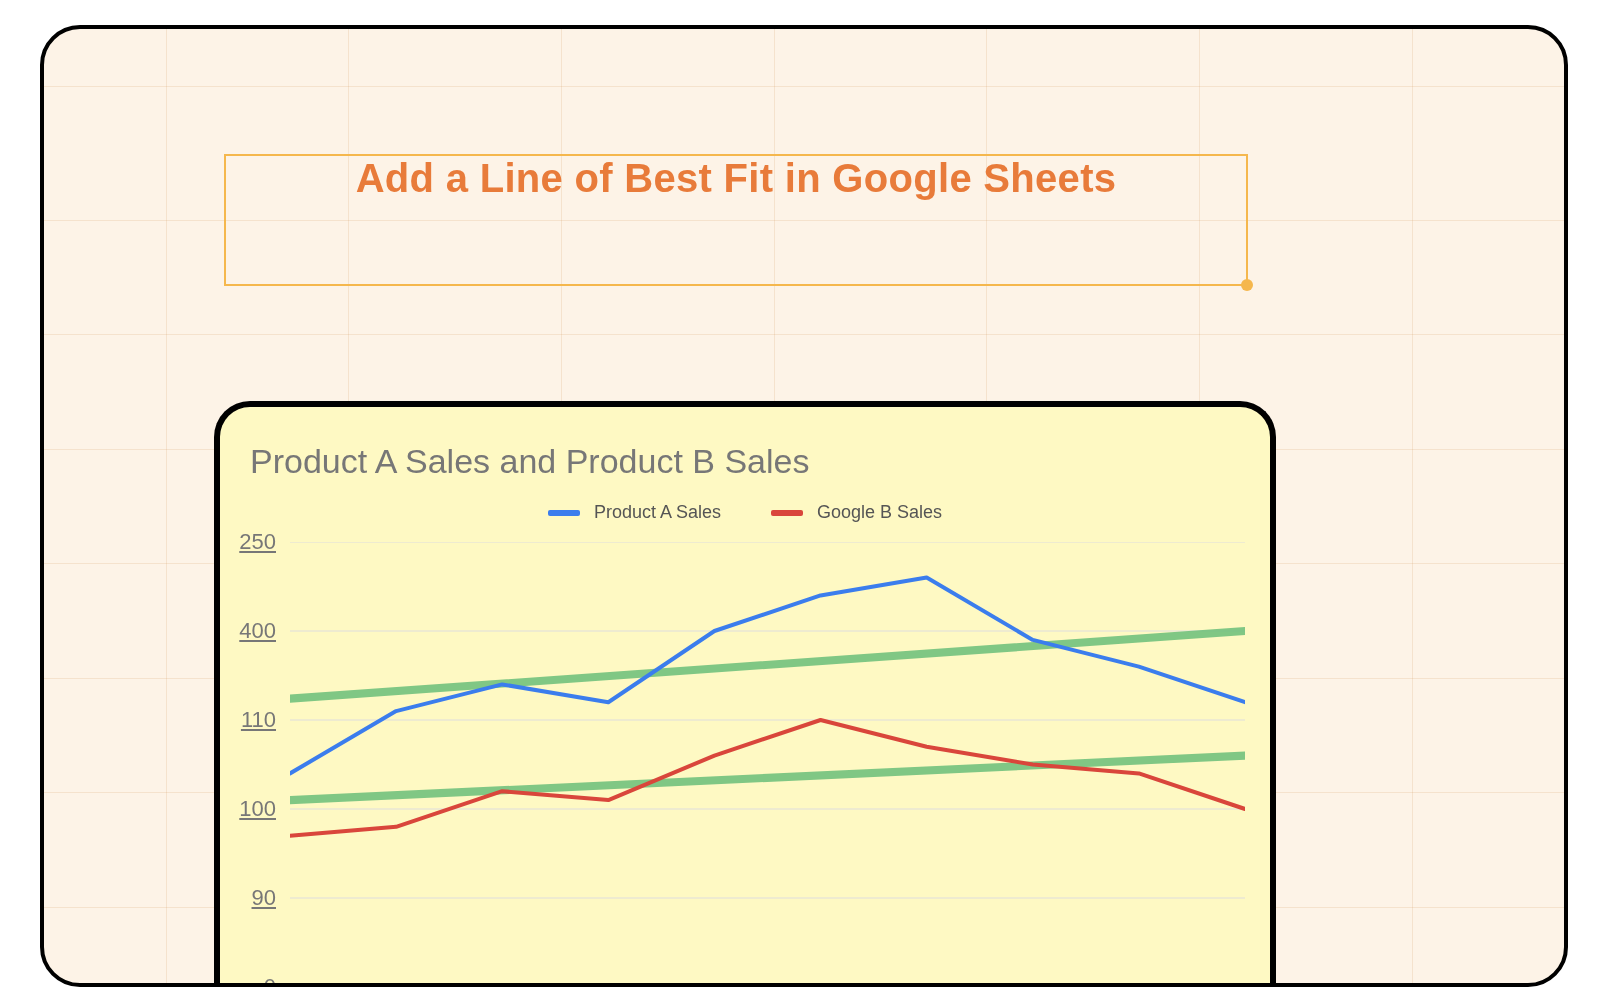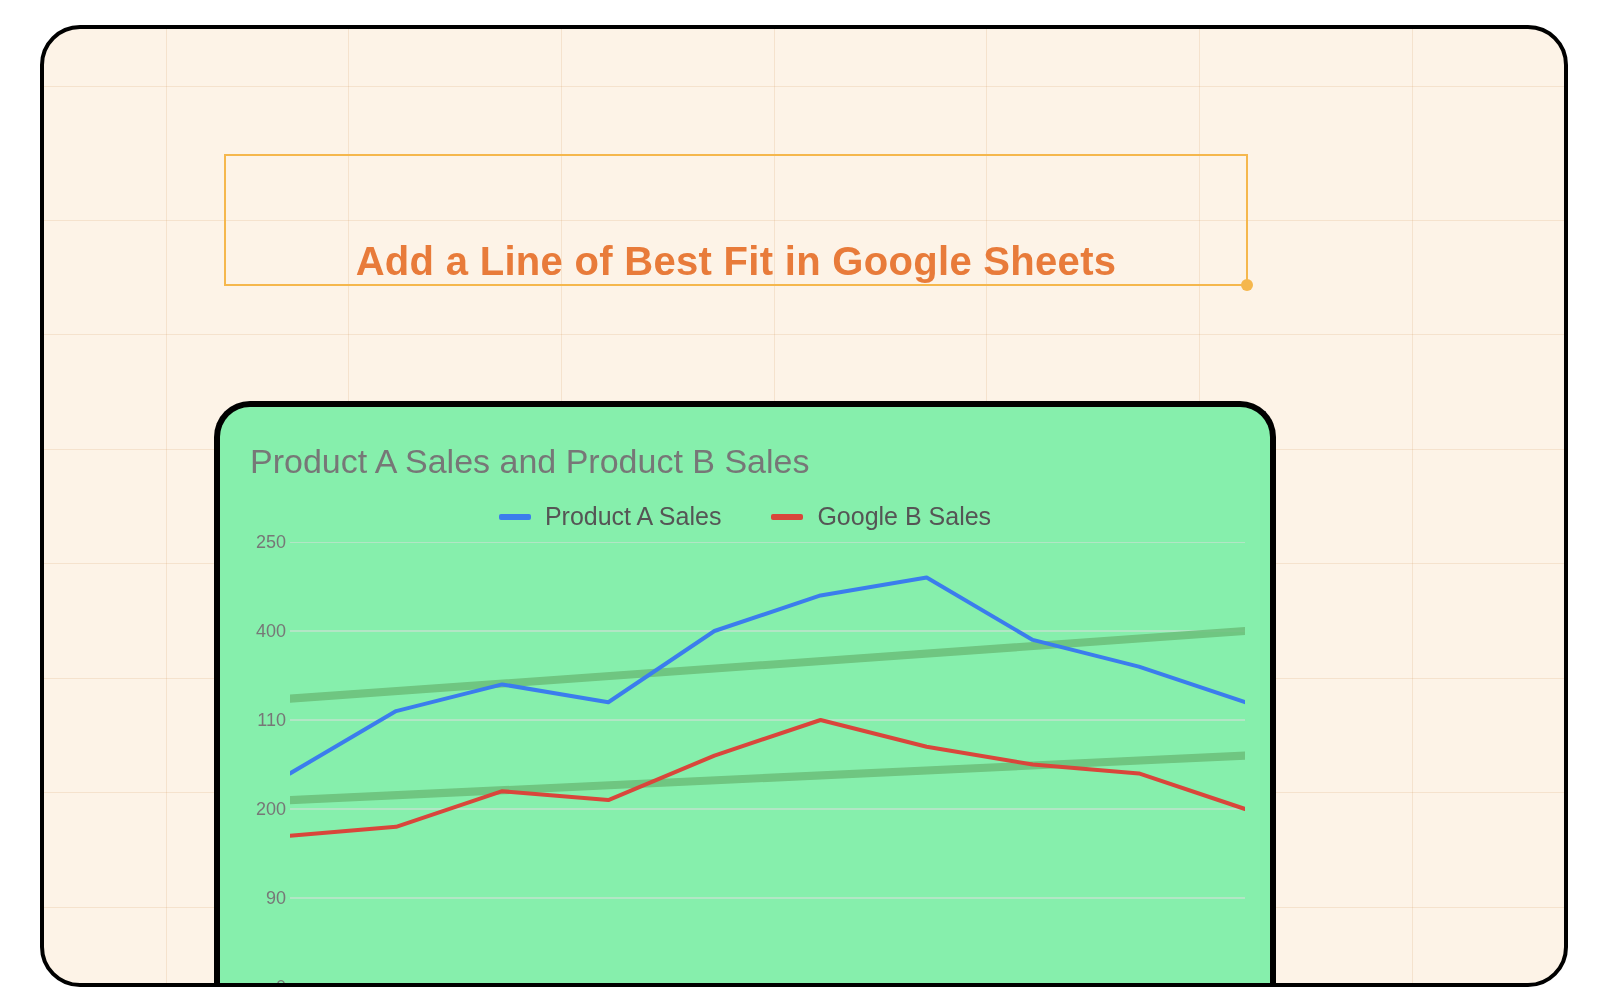--- a/index.html
+++ b/index.html
@@ -2,33 +2,33 @@
 <html><head>
 <meta charset="utf-8">
 <style>
   html,body{margin:0;padding:0;width:1600px;height:1004px;background:#fff;font-family:Arial,Helvetica,sans-serif;}
   .stage{position:relative;width:1600px;height:1004px;padding:25px 40px;box-sizing:border-box;}
   .outer-card{position:relative;width:1520px;height:954px;margin:0 auto;background:#fdf3e7;border:4px solid #000;border-radius:40px;overflow:hidden;}
   .gridlines{position:absolute;inset:0;pointer-events:none;}
   .gridlines .vline{position:absolute;top:0;bottom:0;width:1px;background:rgba(210,150,90,0.18);}
   .gridlines .hline{position:absolute;left:0;right:0;height:1px;background:rgba(210,150,90,0.18);}
 
-  .title-box{position:absolute;left:180px;top:125px;width:1020px;height:128px;border:2px solid #f5b74d;background:rgba(255,255,255,0.0);display:flex;align-items:flex-end;justify-content:center;}
+  .title-box{position:absolute;left:180px;top:125px;width:1020px;height:128px;border:2px solid #f5b74d;background:rgba(255,255,255,0.0);display:flex;align-items:flex-start;justify-content:center;}
   .title-box .title-text{color:#e87b3a;font-weight:800;font-size:40px;letter-spacing:.3px;}
   .title-box .handle{position:absolute;right:-7px;bottom:-7px;width:12px;height:12px;border-radius:50%;background:#f5b74d;}
 
-  .chart-window{position:absolute;left:170px;top:372px;width:1050px;height:580px;background:#86efac;border:6px solid #000;border-radius:36px 36px 0 0;overflow:hidden;border-bottom:none;}
+  .chart-window{position:absolute;left:170px;top:372px;width:1050px;height:580px;background:#fef9c3;border:6px solid #000;border-radius:36px 36px 0 0;overflow:hidden;border-bottom:none;}
   .chart-inner{position:relative;width:100%;height:100%;}
   .chart-title{position:absolute;left:30px;top:35px;color:#777;font-size:34px;font-weight:500;}
-  .legend{position:absolute;top:95px;left:0;right:0;display:flex;justify-content:center;gap:50px;color:#555;font-size:25px;}
+  .legend{position:absolute;top:95px;left:0;right:0;display:flex;justify-content:center;gap:50px;color:#555;font-size:18px;}
   .legend .item{display:flex;align-items:center;gap:14px;}
   .legend .swatch{width:32px;height:6px;border-radius:2px;}
   .plot{position:absolute;left:70px;top:135px;right:25px;bottom:0;}
   .plot svg{position:absolute;inset:0;width:100%;height:100%;}
-  .ytick{position:absolute;right:100%;transform:translateY(-50%);margin-right:4px;color:#777;font-size:18px;}
+  .ytick{position:absolute;right:100%;transform:translateY(-50%);margin-right:14px;color:#777;font-size:22px;text-decoration:underline;}
 </style>
 </head>
 <body>
 
 <div class="stage">
   <div class="outer-card">
     <div class="gridlines">
       <div class="vline" style="left:8%"></div>
       <div class="vline" style="left:20%"></div>
       <div class="vline" style="left:34%"></div>
@@ -81,21 +81,21 @@
                 <line x1="0" x2="960" y1="255.20000000000002" y2="211.2" stroke="#6bbf7a"></line>
               </g>
             <g id="lines" fill="none" stroke-width="4" stroke-linejoin="round" stroke-linecap="round">
                 <path d="M0 228.8 L106.66666666666666 167.2 L213.33333333333331 140.79999999999995 L320 158.39999999999998 L426.66666666666663 88 L533.3333333333334 52.80000000000001 L640 35.19999999999999 L746.6666666666666 96.80000000000001 L853.3333333333333 123.19999999999999 L960 158.39999999999998" stroke="#3b7ded"></path>
                 <path d="M0 290.4 L106.66666666666666 281.6 L213.33333333333331 246.4 L320 255.20000000000002 L426.66666666666663 211.2 L533.3333333333334 176 L640 202.39999999999998 L746.6666666666666 220 L853.3333333333333 228.8 L960 264" stroke="#d9463b"></path>
               </g>
           </svg>
           <div id="yticks">
               <div class="ytick" style="top: 100%;">0</div>
               <div class="ytick" style="top: 80%;">90</div>
-              <div class="ytick" style="top: 60%;">200</div>
+              <div class="ytick" style="top: 60%;">100</div>
               <div class="ytick" style="top: 40%;">110</div>
               <div class="ytick" style="top: 20%;">400</div>
               <div class="ytick" style="top: 0%;">250</div>
             </div>
         </div>
       </div>
     </div>
 
   </div>
 </div>

